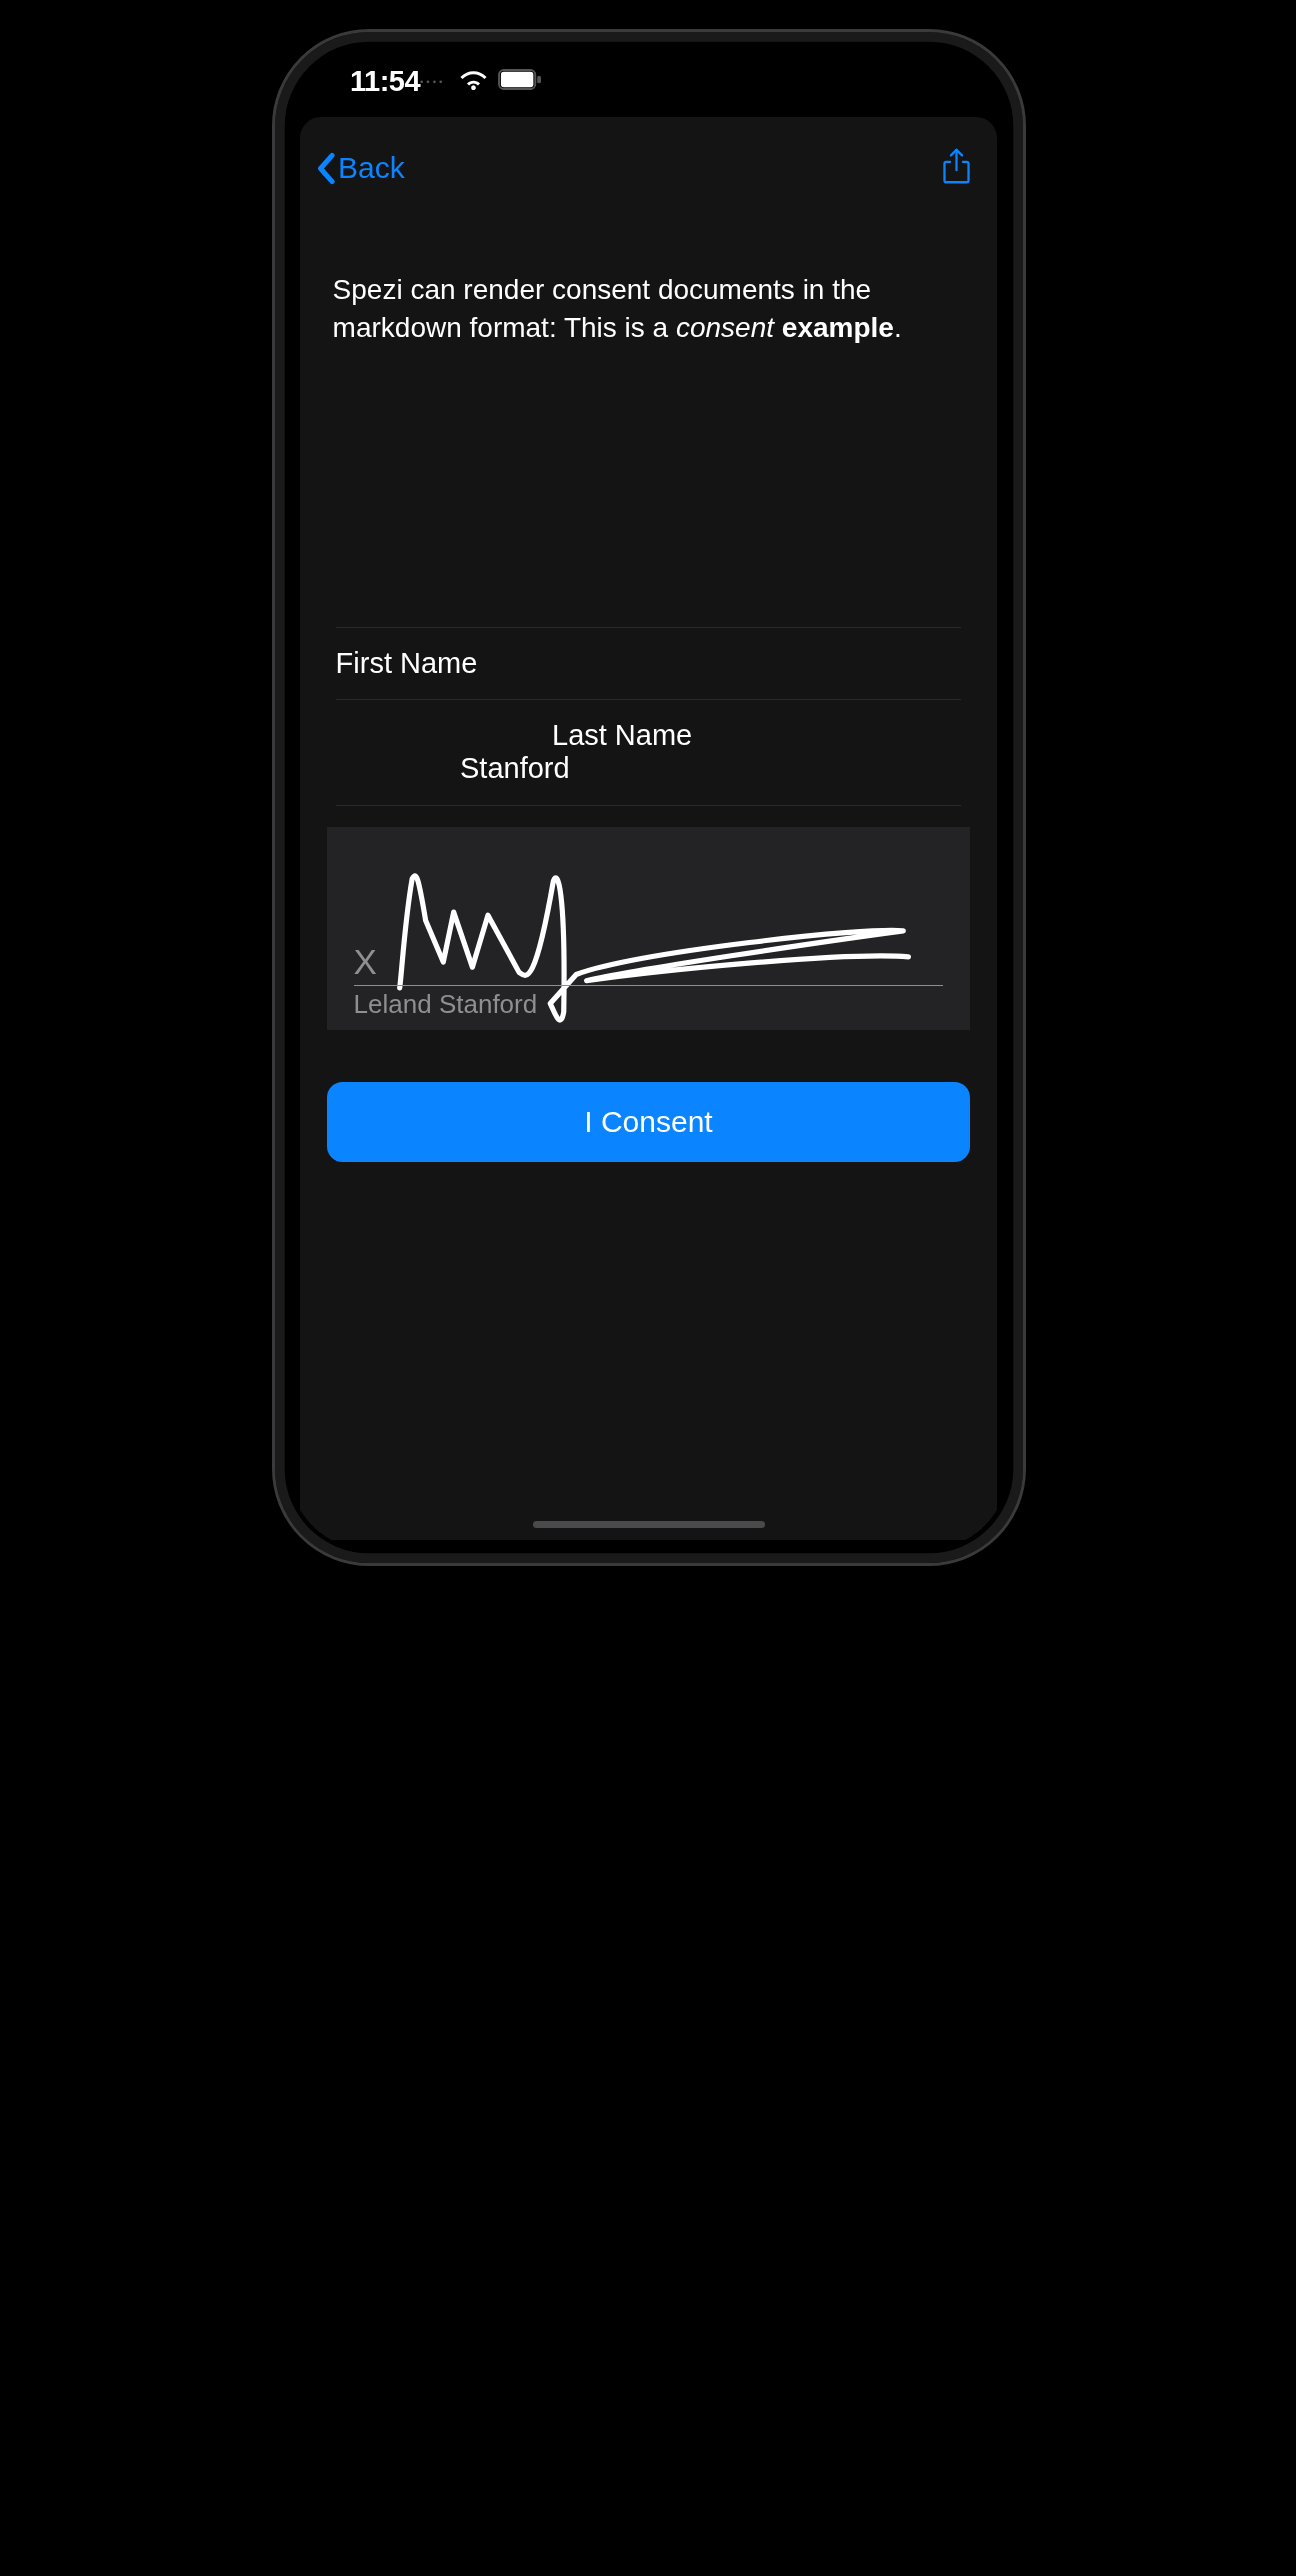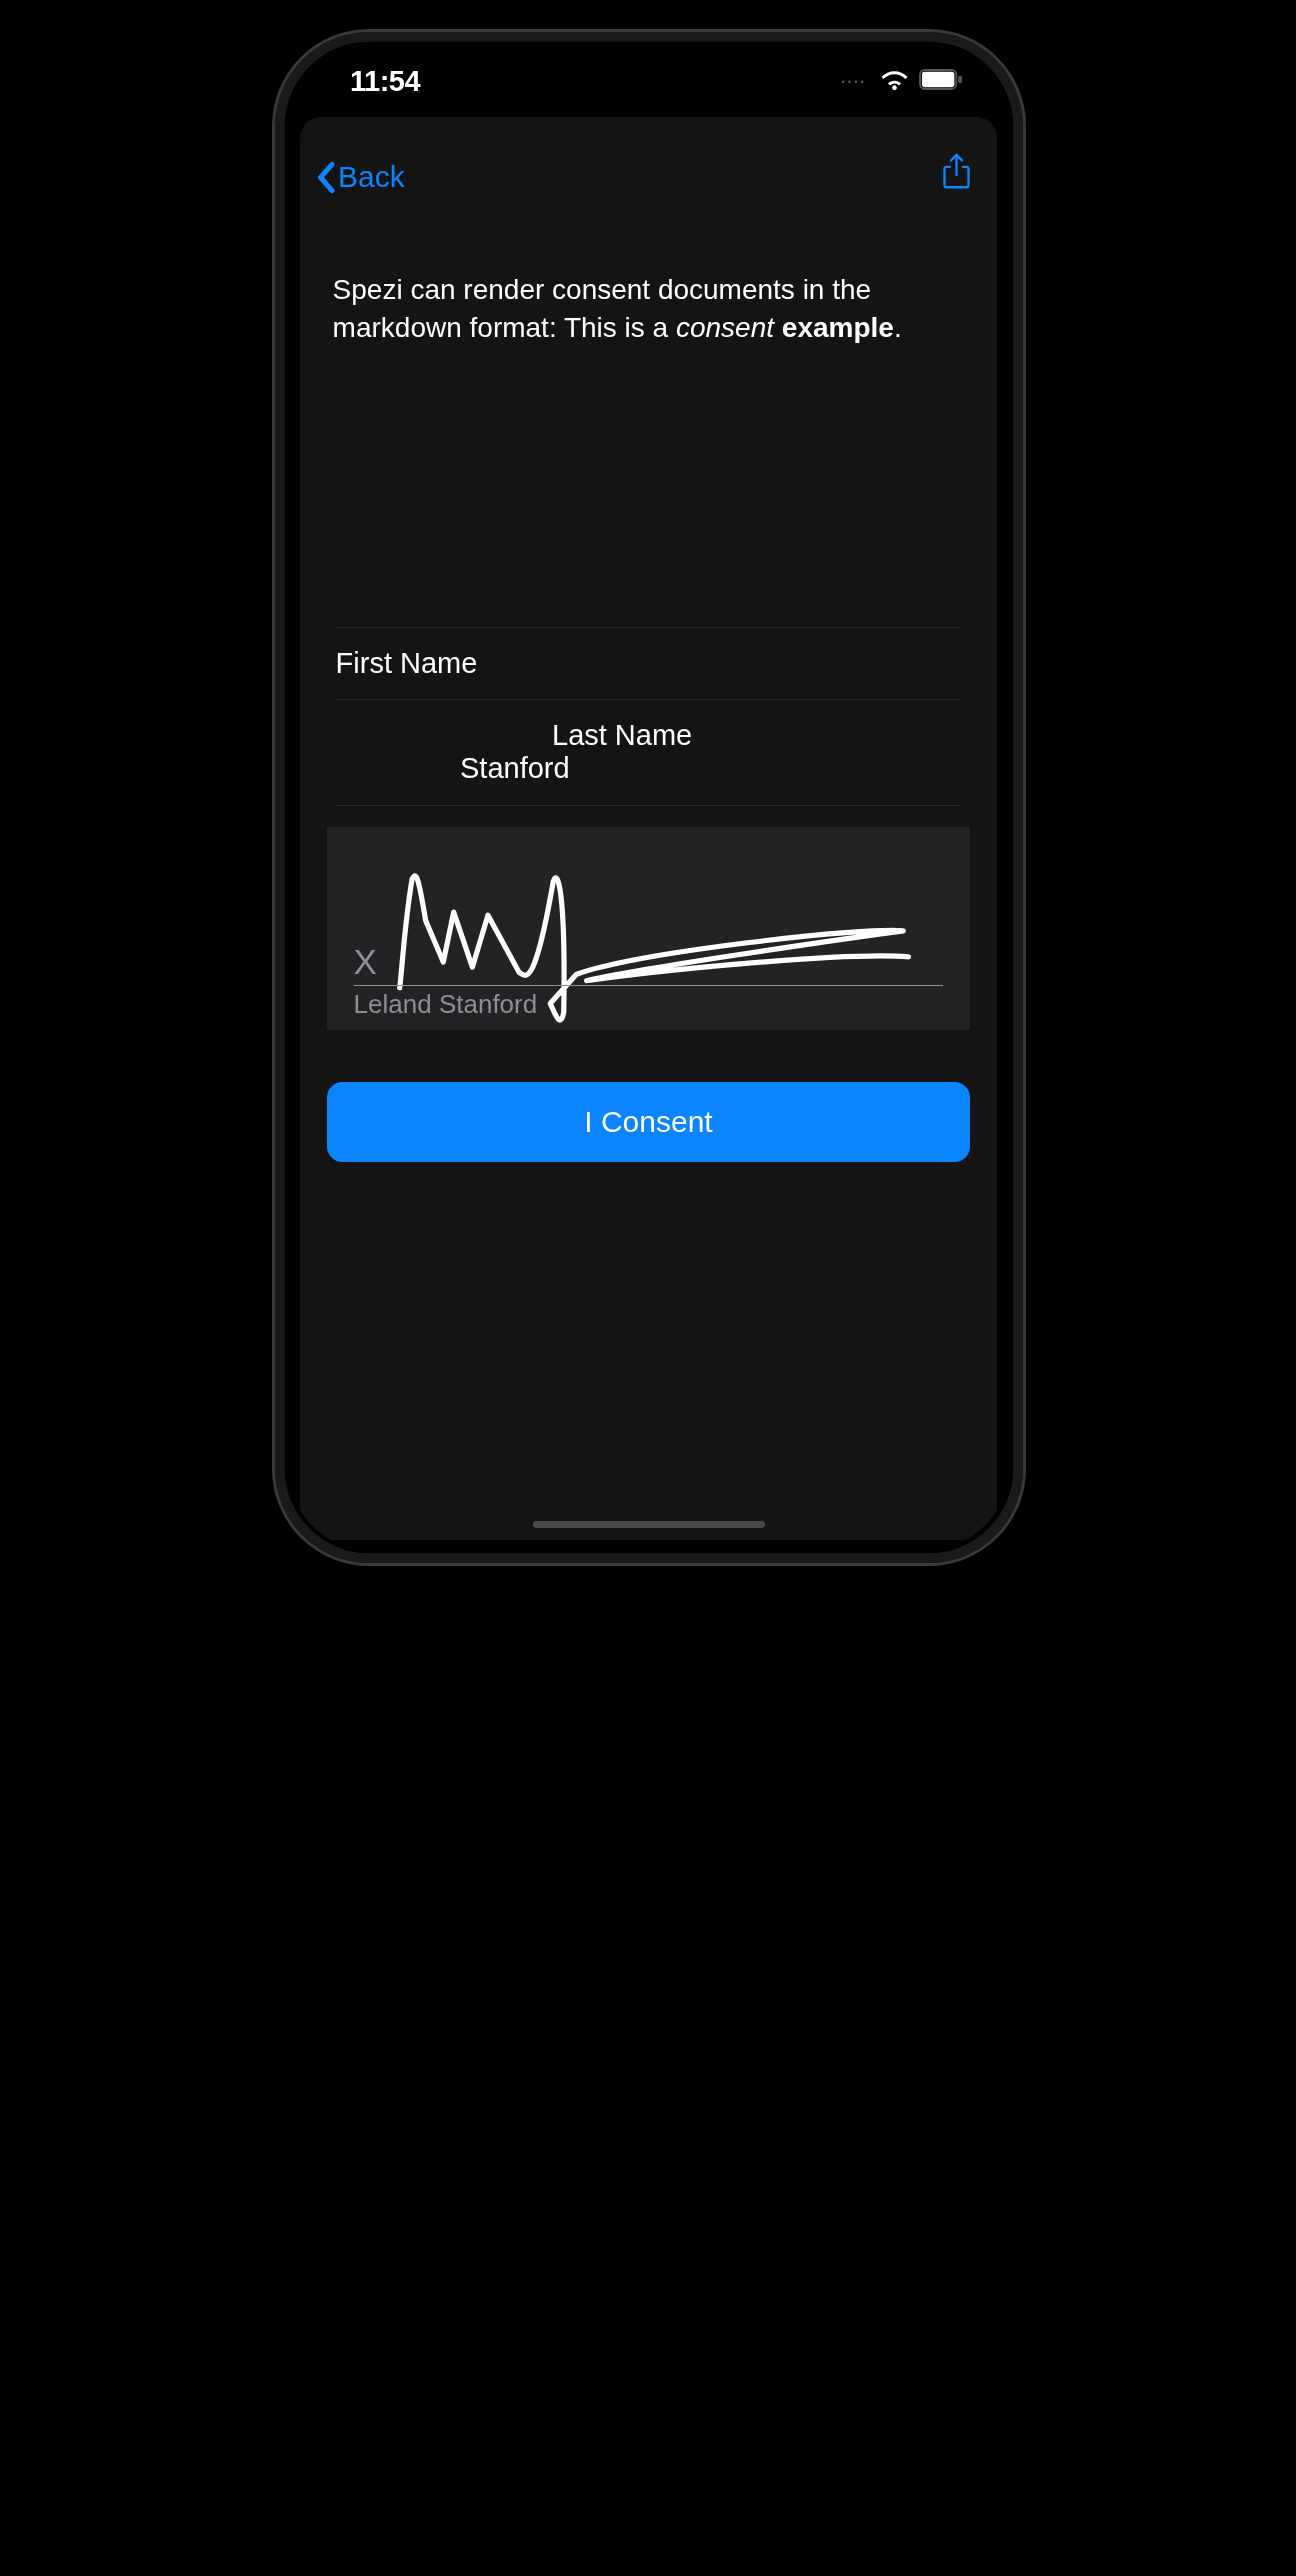--- a/index.html
+++ b/index.html
@@ -67,21 +67,20 @@
     .screen {
       position: absolute;
       inset: 13.5px;
       background: #000;
       border-radius: 83px;
       overflow: hidden;
     }
     .status-bar {
       height: 58px;
       display: flex;
-      justify-content: space-between;
       align-items: center;
       padding: 13.5px 46px 0 62px;
       color: #fff;
     }
     .status-time {
       font-size: 29px;
       font-weight: 600;
       letter-spacing: -0.5px;
     }
     .status-right {
@@ -108,21 +107,21 @@
       background: #141414;
       margin: 13.5px 11.6px 0 11.6px;
       border-radius: 21px 21px 0 0;
       padding: 0 0 0 0;
       height: calc(100% - 81px);
       position: relative;
     }
     .nav-bar {
       display: flex;
       justify-content: space-between;
-      align-items: flex-end;
+      align-items: center;
       padding: 25px 25px 0 15.5px;
       height: 77px;
     }
     .back-button {
       display: flex;
       align-items: center;
       color: #0a84ff;
       font-size: 30px;
       gap: 1.9px;
       cursor: pointer;

